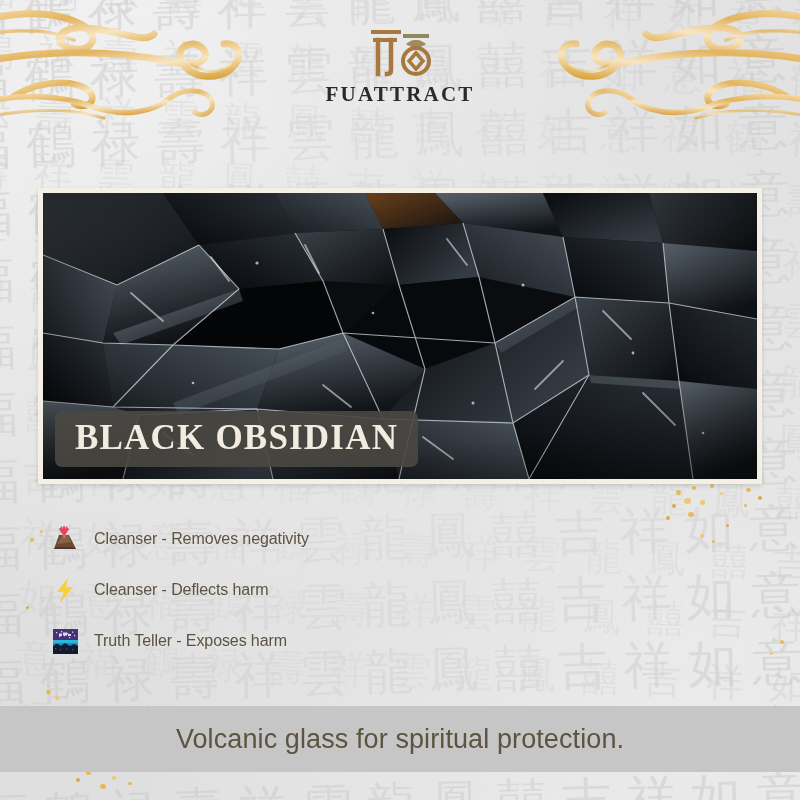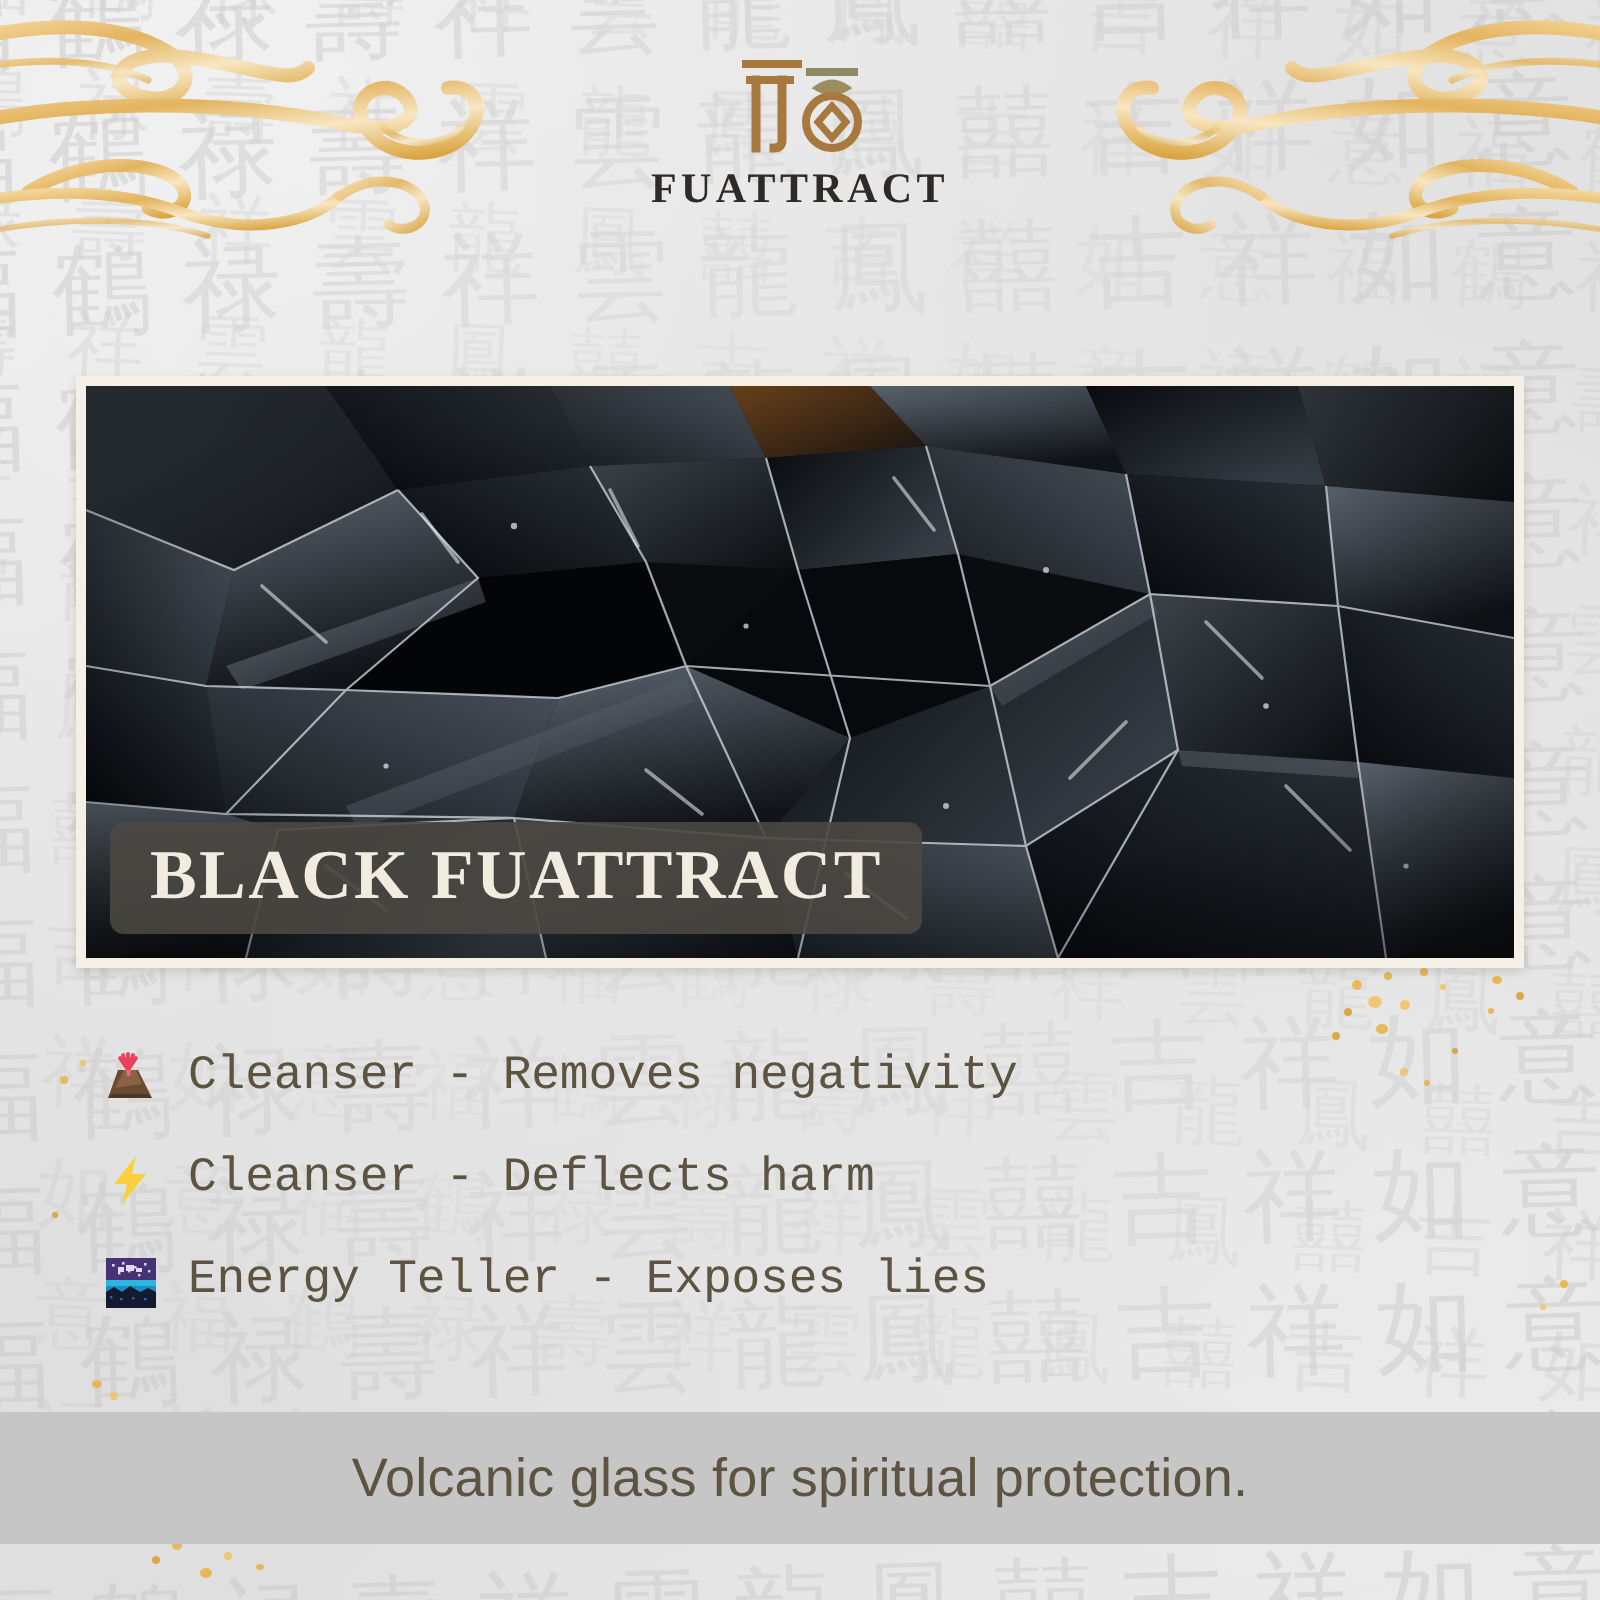--- a/index.html
+++ b/index.html
@@ -96,22 +96,22 @@
 
   
   .benefits{position:absolute;left:48px;top:524px;width:520px;}
   .benefit{display:flex;align-items:center;margin-bottom:21px;height:30px;}
   .b-icon{
     width:34px;height:30px;flex:0 0 34px;
     display:flex;align-items:center;justify-content:center;
     margin-right:12px;
   }
   .b-text{
-    font-family:Liberation Mono, monospace;
-    font-size:24px;line-height:26px;
+    font-family:Liberation Sans, sans-serif;
+    font-size:16px;line-height:26px;
     color:#5c5340;letter-spacing:-.1px;
   }
 
   
   .footer-band{
     position:absolute;left:0;right:0;top:706px;height:66px;
     background:#c6c6c6;
     display:flex;align-items:center;justify-content:center;
   }
   .footer-text{
@@ -331,21 +331,21 @@
         </g>
 
         <rect width="714" height="286" fill="none"></rect>
         <radialGradient id="vig" cx="0.5" cy="0.45" r="0.78">
           <stop offset="55%" stop-color="#000" stop-opacity="0"></stop>
           <stop offset="100%" stop-color="#000" stop-opacity=".55"></stop>
         </radialGradient>
         <rect width="714" height="286" fill="url(#vig)"></rect>
       </svg>
 
-      <div class="badge">BLACK FUATTRACT</div>
+      <div class="badge">BLACK OBSIDIAN</div>
     </div>
   </div>
 
   <div class="benefits">
 
     <div class="benefit">
       <span class="b-icon">
         <svg width="26" height="26" viewBox="0 0 26 26">
           <path d="M10 9 L7 9 L2 23 L24 23 L17 9 L14 9 Z" fill="#6b4a33"></path>
           <path d="M10 9 L16 9 L19 16 L5.5 18 Z" fill="#8a6246"></path>
@@ -390,21 +390,21 @@
           <rect x="0" y="14" width="25" height="3" fill="#1b8dc4"></rect>
           <path d="M0 17 L4 14.5 L8 17 L12 14 L17 17 L21 15 L25 17 L25 25 L0 25 Z" fill="#151a2e"></path>
           <g fill="#2e80c9" opacity=".8">
             <rect x="2" y="19" width="1.2" height="1.2"></rect>
               <rect x="7" y="20" width="1.2" height="1.2"></rect>
             <rect x="13" y="19.5" width="1.2" height="1.2"></rect>
               <rect x="19" y="20" width="1.2" height="1.2"></rect>
           </g>
         </svg>
       </span>
-      <span class="b-text">Energy Teller - Exposes lies</span>
+      <span class="b-text">Truth Teller - Exposes harm</span>
     </div>
 
   </div>
 
   <div class="footer-band">
     <div class="footer-text">Volcanic glass for spiritual protection.</div>
   </div>
 
 </div>
 

